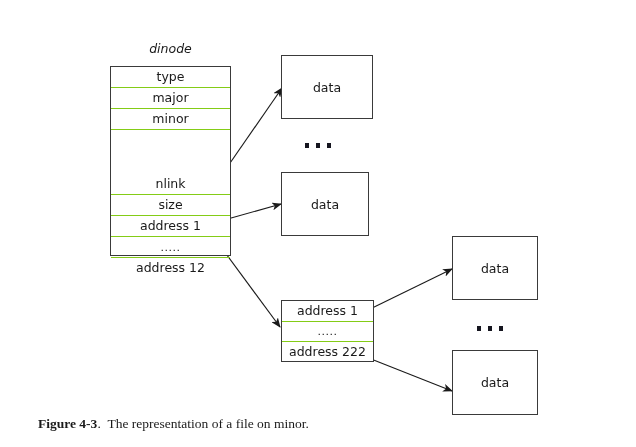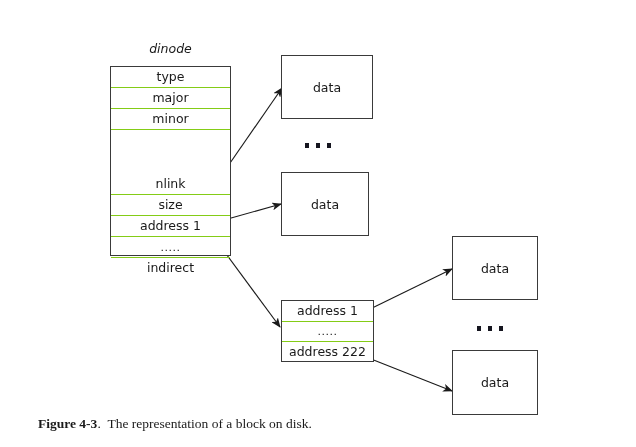--- a/index.html
+++ b/index.html
@@ -124,21 +124,21 @@
   <div class="plain-label" style="left:110px; top:41px; width:121px;font-style:italic;">dinode</div>
 
   <div class="struct-table" style="left:110px; top:66px; width:121px; height:190px;">
     <div class="struct-row" style="height:21px;">type</div>
     <div class="struct-row" style="height:21px;">major</div>
     <div class="struct-row" style="height:21px;">minor</div>
     <div class="struct-row" style="height:21px;margin-top:44px;">nlink</div>
     <div class="struct-row" style="height:21px;">size</div>
     <div class="struct-row" style="height:21px;">address 1</div>
     <div class="struct-row ellipsis-row" style="height:21px;">.....</div>
-    <div class="struct-row" style="height:21px;">indirect</div>
+    <div class="struct-row" style="height:21px;">address 12</div>
   </div>
 
   <div class="data-block" style="left:281px; top:55px; width:92px; height:64px;">data</div>
 
   <div class="dots" style="left:305px; top:143px;">
     <span></span>
     <span></span>
     <span></span>
   </div>
 
@@ -155,16 +155,16 @@
 
   <div class="dots" style="left:477px; top:326px;">
     <span></span>
     <span></span>
     <span></span>
   </div>
 
   <div class="data-block" style="left:452px; top:350px; width:86px; height:65px;">data</div>
 
   <div id="caption" style="left:38px; top:416px;">
-    <span class="fig-num">Figure 4-3</span><span>.</span>&nbsp;&nbsp;<span>The representation of a block on disk.</span>
+    <span class="fig-num">Figure 4-3</span><span>.</span>&nbsp;&nbsp;<span>The representation of a file on minor.</span>
   </div>
 
 </div>
 
 </body></html>

